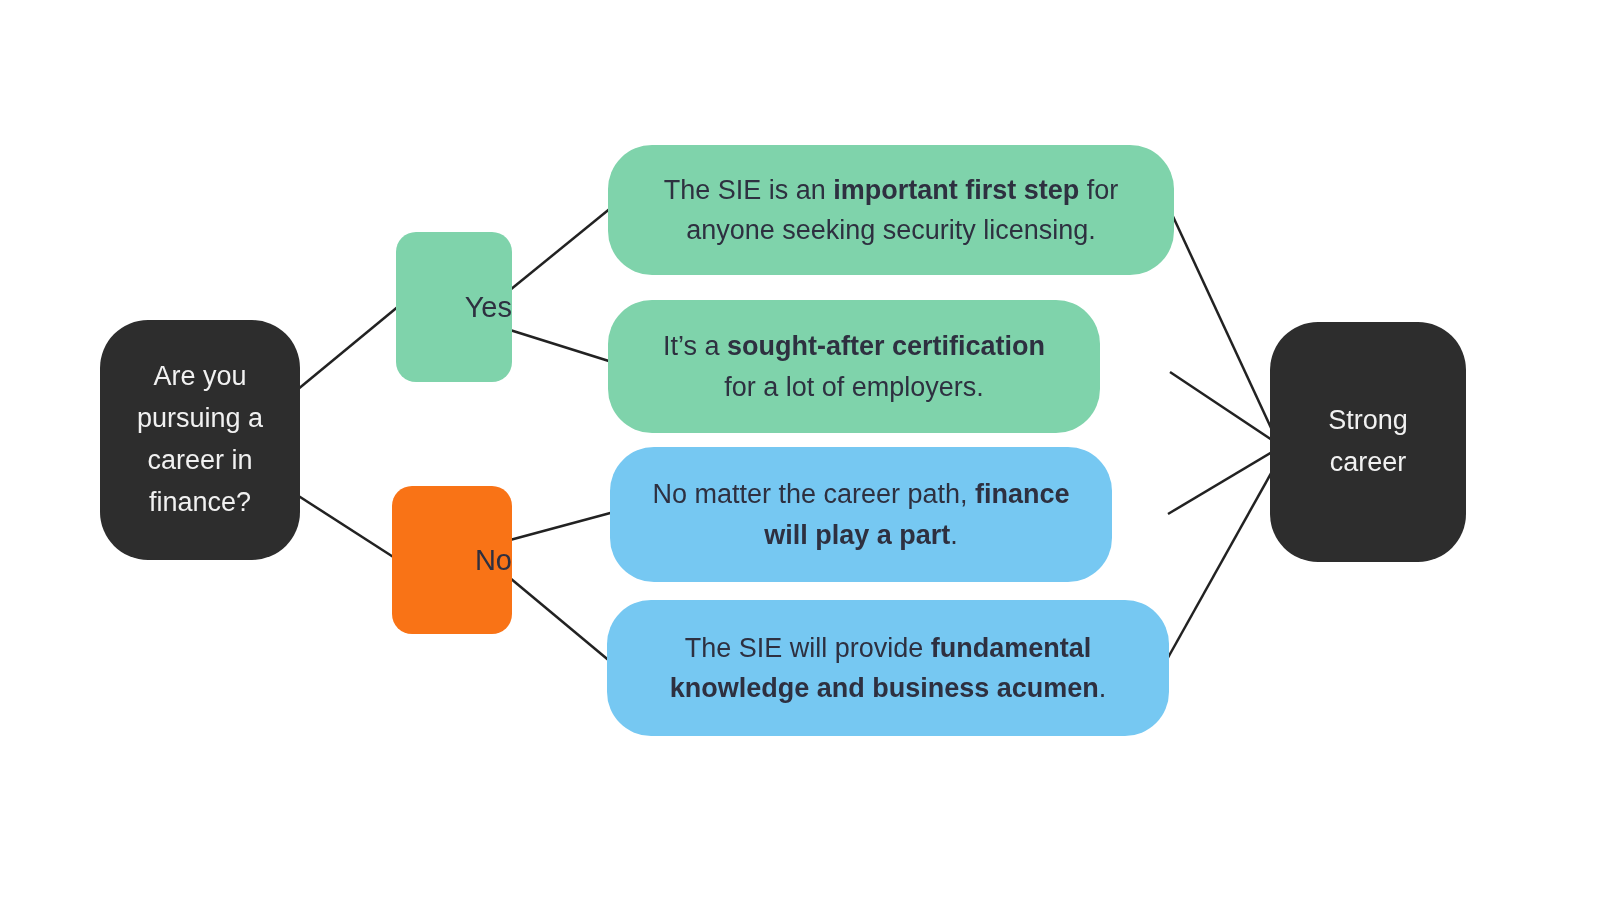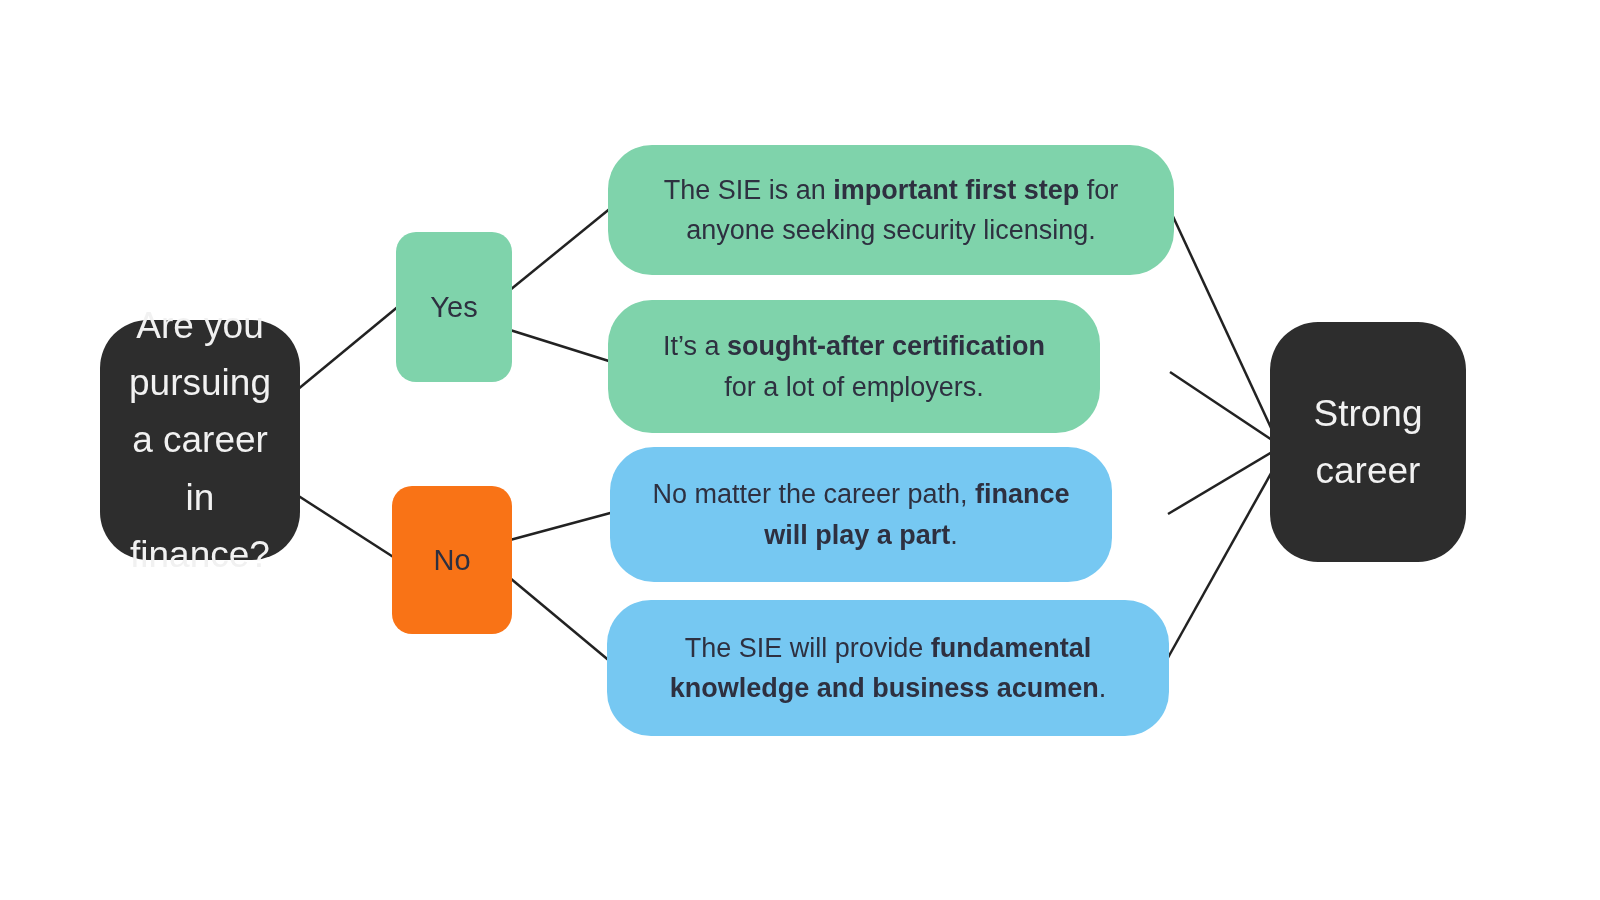--- a/index.html
+++ b/index.html
@@ -24,29 +24,29 @@
     pointer-events: none;
   }
   .connectors line {
     stroke: #222222;
     stroke-width: 2.5;
   }
   .node {
     position: absolute;
     display: flex;
     align-items: center;
-    justify-content: center;
+    justify-content: flex-end;
     text-align: center;
     box-sizing: border-box;
   }
   .node-dark {
     background: #2d2d2d;
     color: #f1f1f1;
     border-radius: 48px;
-    font-size: 37px;
+    font-size: 27px;
     line-height: 1.55;
     font-weight: 400;
   }
   .node-root {
     left: 100px;
     top: 320px;
     width: 200px;
     height: 240px;
     padding: 10px 18px;
   }

